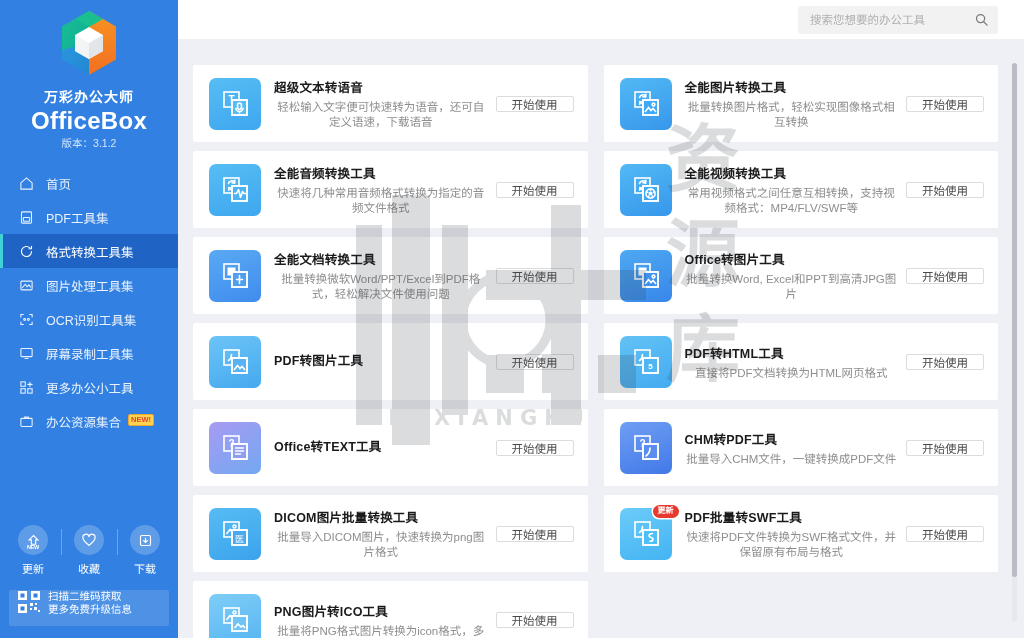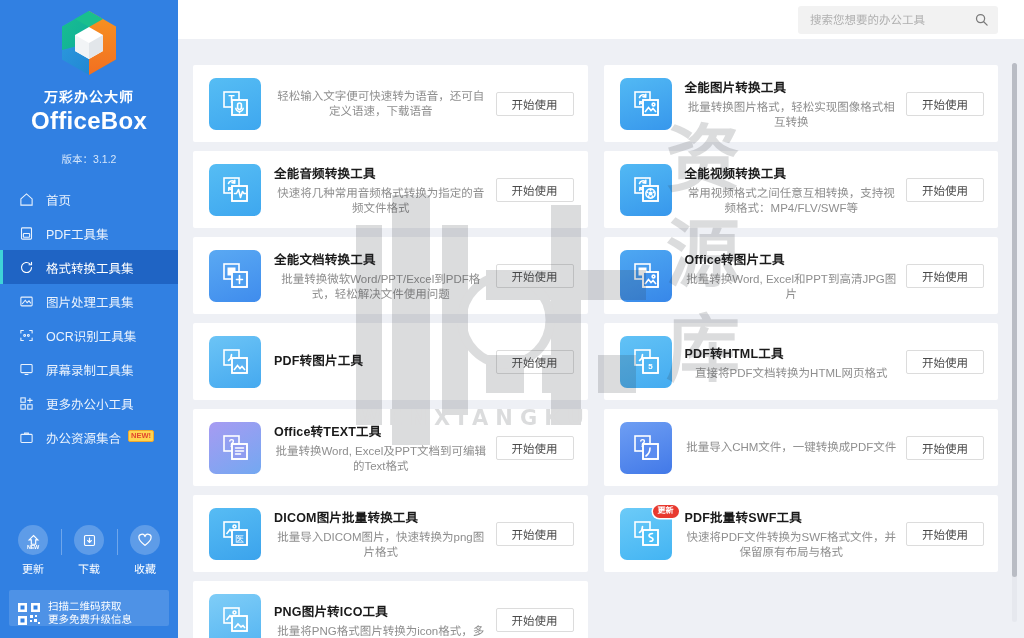--- a/index.html
+++ b/index.html
@@ -25,21 +25,21 @@
   .logo-wrap { display: flex; justify-content: center; align-items: center; height: 70px; }
   .brand-cn {
     font-size: 14px; font-weight: bold; letter-spacing: 1px;
     margin-top: 8px; color: #ffffff;
   }
   .brand-en {
     font-size: 24px; font-weight: bold; letter-spacing: .3px;
     margin-top: 1px; color: #ffffff;
   }
   .brand-ver {
-    font-size: 10.5px; color: #d5e6fb; margin-top: 16px;
+    font-size: 10.5px; color: #d5e6fb; margin-top: 0;
   }
 
   .nav { margin-top: 16px; }
   .nav-item {
     height: 34px; display: flex; align-items: center;
     padding-left: 17px; position: relative;
     font-size: 12.5px; color: #eaf2fd; cursor: pointer;
   }
   .nav-item .ic {
     width: 19px; height: 19px; margin-right: 10px;
@@ -89,21 +89,21 @@
   .qnew {
     position: absolute; bottom: 5px; left: 50%; transform: translateX(-50%);
     font-size: 5.5px; font-weight: bold; letter-spacing: -.2px;
   }
 
   .qr-bar {
     position: absolute; left: 9px; bottom: 12px;
     width: 160px; height: 36px;
     background: rgba(255,255,255,.14);
     border-radius: 2px;
-    display: flex; align-items: flex-end; padding-left: 8px;
+    display: flex; align-items: flex-start; padding-left: 8px;
   }
   .qr-img { width: 24px; height: 24px; flex: 0 0 24px; margin-right: 7px; }
   .qr-text { font-size: 10.5px; line-height: 13px; color: #ffffff; }
 
   
   .main {
     flex: 1; height: 638px; position: relative;
     background: #eef0f5; overflow: hidden;
   }
   .topbar {
@@ -163,21 +163,21 @@
   .card-text { flex: 1; min-width: 0; padding-right: 8px; }
   .card-title {
     font-size: 12.5px; font-weight: bold; color: #1a1a1a;
     margin-bottom: 4px; letter-spacing: .2px;
   }
   .card-desc {
     font-size: 11.5px; color: #8e8e8e; line-height: 15px; text-align: center;
   }
   .card-btn {
     flex: 0 0 auto;
-    min-width: 78px; height: 24px;
+    min-width: 78px; height: 16px;
     border: 1px solid #dcdcdc; background: #fff;
     border-radius: 2px;
     font-size: 11.5px; color: #4a4a4a;
     display: flex; align-items: center; justify-content: center;
     cursor: pointer;
     font-family: "Liberation Sans", "DejaVu Sans", sans-serif;
     padding: 0 10px;
   }
 
   
@@ -332,34 +332,34 @@
         <div class="quick-circle">
           <svg width="15" height="15" viewBox="0 0 24 24" fill="none" stroke="#fff" stroke-width="1.8" stroke-linecap="round">
             <path d="M12 4 L19 11 H15.5 V18 H8.5 V11 H5 Z"></path>
           </svg>
           <span class="qnew">NEW</span>
         </div>
         <div class="quick-label">更新</div>
       </div>
       <div class="quick-item">
         <div class="quick-circle">
+          <svg width="16" height="16" viewBox="0 0 24 24" fill="none" stroke="#fff" stroke-width="1.8" stroke-linejoin="round">
+            <path d="M12 20 C7 16 3 13 3 9 A4.2 4.2 0 0 1 12 7 A4.2 4.2 0 0 1 21 9 C21 13 17 16 12 20 Z"></path>
+          </svg>
+        </div>
+        <div class="quick-label">收藏</div>
+      </div>
+      <div class="quick-item">
+        <div class="quick-circle">
           <svg width="15" height="15" viewBox="0 0 24 24" fill="none" stroke="#fff" stroke-width="1.8" stroke-linecap="round">
             <rect x="4" y="4" width="16" height="16" rx="2"></rect>
               <path d="M12 8v7M9 12l3 3 3-3"></path>
           </svg>
         </div>
         <div class="quick-label">下载</div>
-      </div>
-      <div class="quick-item">
-        <div class="quick-circle">
-          <svg width="16" height="16" viewBox="0 0 24 24" fill="none" stroke="#fff" stroke-width="1.8" stroke-linejoin="round">
-            <path d="M12 20 C7 16 3 13 3 9 A4.2 4.2 0 0 1 12 7 A4.2 4.2 0 0 1 21 9 C21 13 17 16 12 20 Z"></path>
-          </svg>
-        </div>
-        <div class="quick-label">收藏</div>
       </div>
     </div>
 
     <div class="qr-bar">
       <svg class="qr-img" viewBox="0 0 24 24">
         <g fill="#ffffff">
           <rect x="1" y="1" width="9" height="9"></rect>
             <rect x="14" y="1" width="9" height="9"></rect>
             <rect x="1" y="14" width="9" height="9"></rect>
         </g>
@@ -407,20 +407,21 @@
                   <rect x="5" y="4" width="15" height="15"></rect>
                   <text x="12.5" y="15" font-size="10" fill="#fff" stroke="none" text-anchor="middle" font-family="Liberation Sans, sans-serif" font-weight="bold">T</text>
                   <rect x="13" y="12" width="15" height="15" fill="#56bdf4"></rect>
                   <rect x="13" y="12" width="15" height="15"></rect>
                   <rect x="18.6" y="15" width="3.8" height="6.5" rx="1.9"></rect>
                   <path d="M16.8 19.8a3.7 3.7 0 0 0 7.4 0M20.5 23.5v2"></path>
                 </svg>
               </span>
             </div>
             <div class="card-text">
+              <div class="card-title">超级文本转语音</div>
               <div class="card-desc">轻松输入文字便可快速转为语音，还可自定义语速，下载语音</div>
             </div>
             <button class="card-btn">开始使用</button>
           </div>
 
           <div class="card">
             <div class="card-icon" style="background:linear-gradient(160deg,#56bdf4,#3ea7ef)">
               <span class="glyph">
                 <svg width="32" height="32" viewBox="0 0 32 32" fill="none" stroke="#fff" stroke-width="1.6">
                   <rect x="5" y="4" width="15" height="15"></rect>
@@ -483,21 +484,20 @@
                   <rect x="5" y="4" width="15" height="15"></rect>
                   <text x="12.5" y="15" font-size="10" fill="#fff" stroke="none" text-anchor="middle" font-family="Liberation Sans, sans-serif" font-weight="bold">?</text>
                   <rect x="13" y="12" width="15" height="15" fill="#8f9cf0"></rect>
                   <rect x="13" y="12" width="15" height="15"></rect>
                   <path d="M16.5 16h8M16.5 19h8M16.5 22h5" stroke-linecap="round"></path>
                 </svg>
               </span>
             </div>
             <div class="card-text">
               <div class="card-title">Office转TEXT工具</div>
-              <div class="card-desc">批量转换Word, Excel及PPT文档到可编辑的Text格式</div>
             </div>
             <button class="card-btn">开始使用</button>
           </div>
 
           <div class="card">
             <div class="card-icon" style="background:linear-gradient(160deg,#57bcf4,#3ba3ec)">
               <span class="glyph">
                 <svg width="32" height="32" viewBox="0 0 32 32" fill="none" stroke="#fff" stroke-width="1.6">
                   <rect x="5" y="4" width="15" height="15"></rect>
                   <path d="M7.5 16 L11 11.5 L13.5 14.5 L15.5 12.5 L18 16"></path>
@@ -631,20 +631,21 @@
                 <svg width="32" height="32" viewBox="0 0 32 32" fill="none" stroke="#fff" stroke-width="1.6">
                   <rect x="5" y="4" width="15" height="15"></rect>
                   <text x="12.5" y="15" font-size="10" fill="#fff" stroke="none" text-anchor="middle" font-family="Liberation Sans, sans-serif" font-weight="bold">?</text>
                   <rect x="13" y="12" width="15" height="15" fill="#5b8cf0"></rect>
                   <rect x="13" y="12" width="15" height="15"></rect>
                   <path d="M20 16c0 4-2 6.5-4 8" stroke-linecap="round"></path>
                 </svg>
               </span>
             </div>
             <div class="card-text">
+              <div class="card-title">CHM转PDF工具</div>
               <div class="card-desc">批量导入CHM文件，一键转换成PDF文件</div>
             </div>
             <button class="card-btn">开始使用</button>
           </div>
 
           <div class="card">
             <div class="card-icon" style="background:linear-gradient(160deg,#6ccbf8,#43b4f3)">
               <span class="glyph">
                 <svg width="32" height="32" viewBox="0 0 32 32" fill="none" stroke="#fff" stroke-width="1.6">
                   <rect x="5" y="4" width="15" height="15"></rect>

